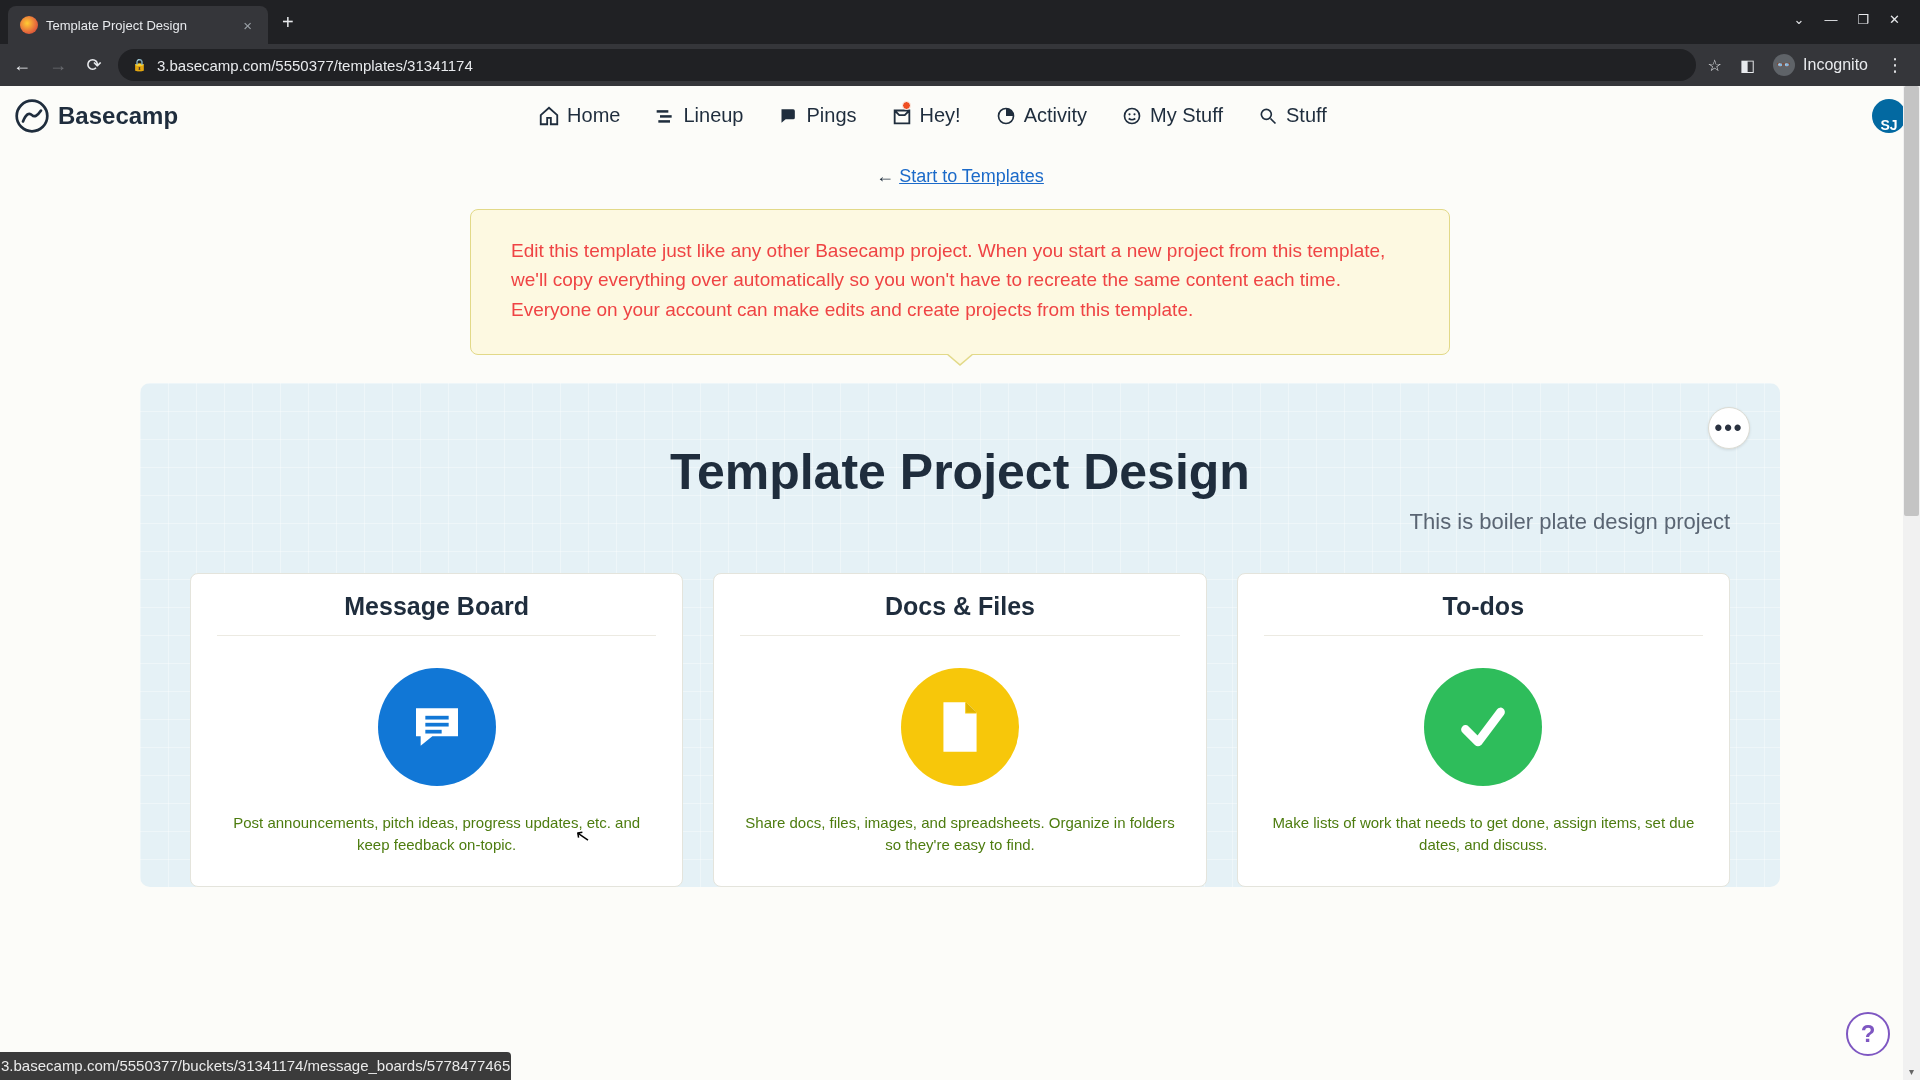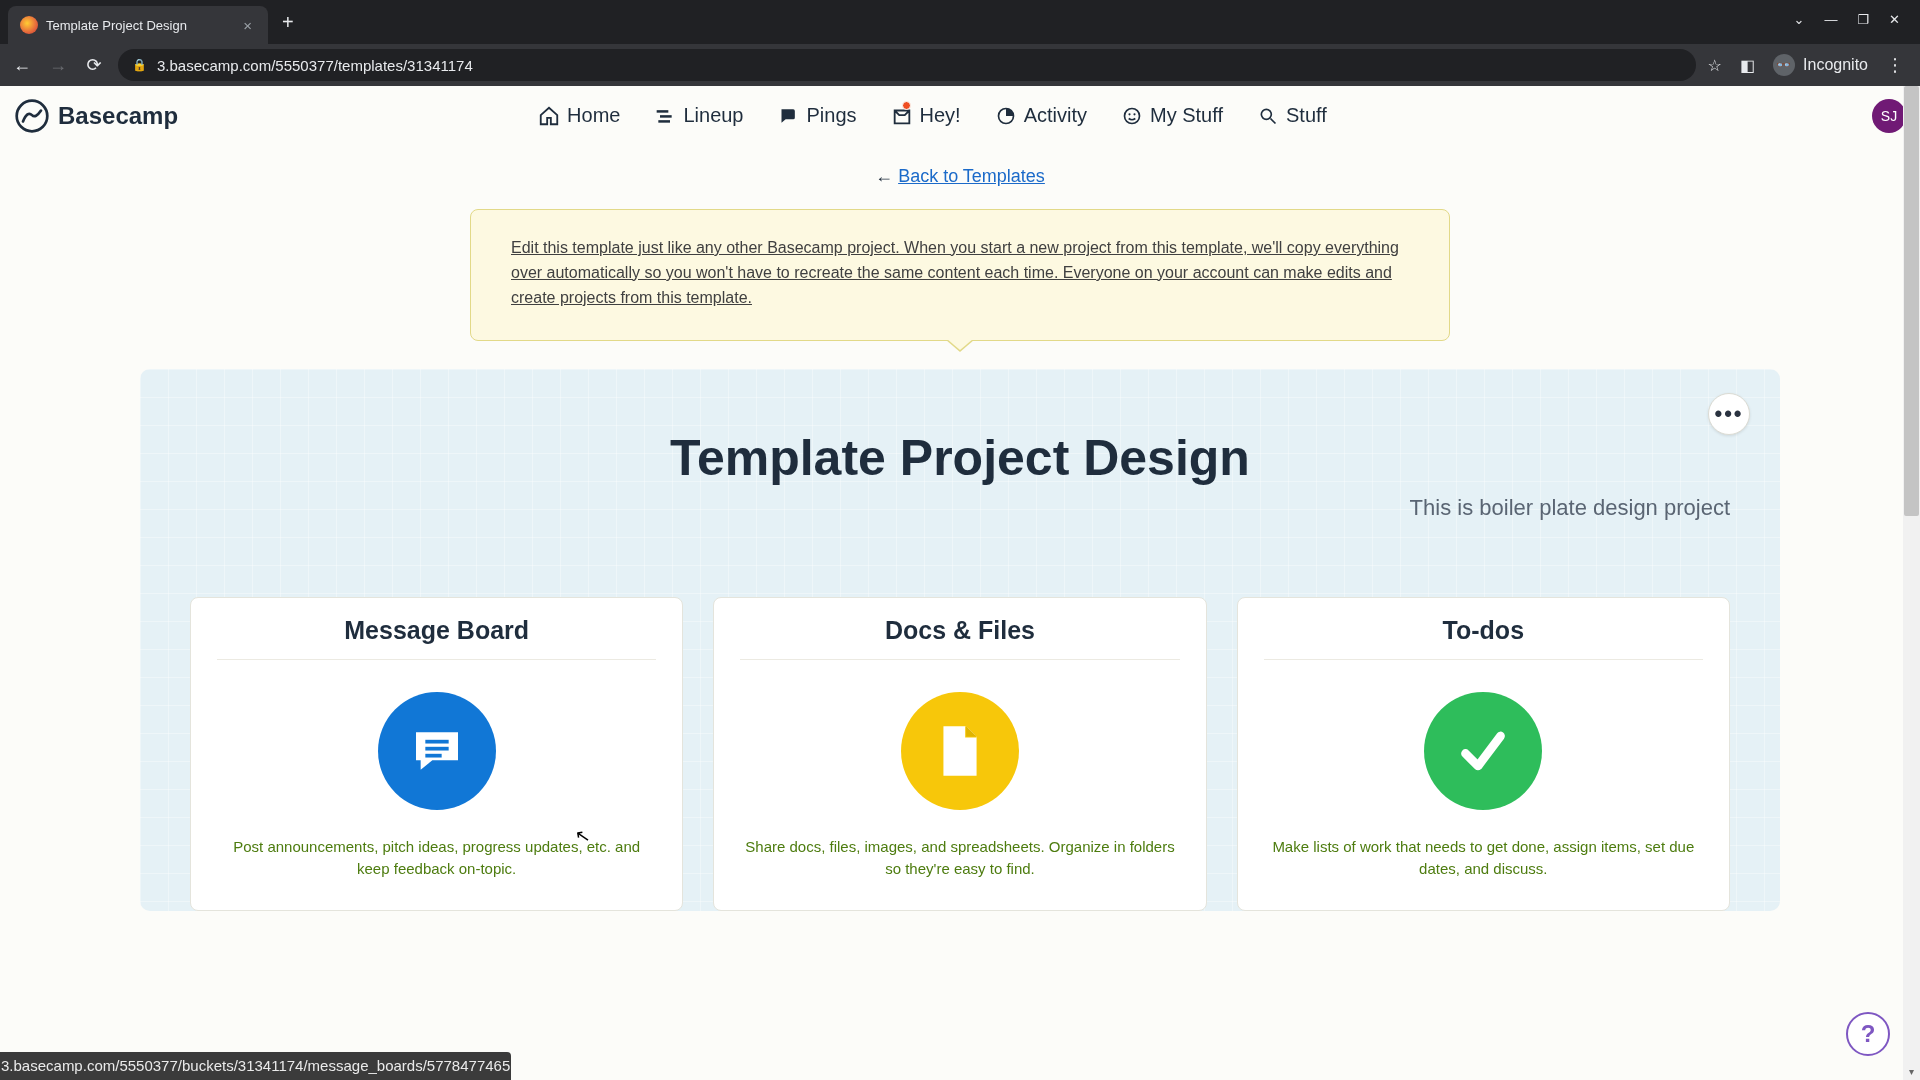--- a/index.html
+++ b/index.html
@@ -29,40 +29,40 @@
   .page { position: absolute; top: 86px; left: 0; right: 0; bottom: 0; background: #fcfcf9; overflow: hidden; }
 
   
   .bc-nav { height: 60px; display: flex; align-items: center; padding: 4px 14px; border-bottom: 1px solid rgba(0,0,0,0); }
   .bc-logo { display: flex; align-items: center; gap: 8px; font-weight: 700; font-size: 24px; color: #1f2d3d; }
   .bc-logo-icon { width: 36px; height: 36px; }
   .nav-items { display: flex; gap: 34px; margin-left: 360px; }
   .nav-item { display: flex; align-items: center; gap: 7px; font-weight: 400; font-size: 20px; color: #1f2d3d; cursor: pointer; position: relative; }
   .nav-icon { width: 22px; height: 22px; display: inline-flex; align-items: center; justify-content: center; }
   .notif-dot { position: absolute; top: -4px; left: 11px; width: 9px; height: 9px; border-radius: 50%; background: #ef4e22; border: 1.5px solid #fcfcf9; }
-  .avatar { width: 34px; height: 34px; border-radius: 50%; background: #701a75; color: #fff; display: flex; align-items: center; justify-content: center; font-weight: 400; font-size: 14px; margin-left: auto; cursor: pointer; }
+  .avatar { width: 34px; height: 34px; border-radius: 50%; background: #0369a1; color: #fff; display: flex; align-items: flex-end; justify-content: center; font-weight: 700; font-size: 14px; margin-left: auto; cursor: pointer; }
 
   
   .content { padding-top: 20px; }
   .back-link { text-align: center; font-size: 18px; color: #1f2d3d; }
   .back-link a { color: #1b6ac9; text-decoration: underline; cursor: pointer; }
 
   .notice-box { width: 980px; margin: 22px auto 0; background: #fdf9e1; border: 1px solid #e2d988; border-radius: 8px; padding: 26px 40px 30px; position: relative; }
-  .notice-text { font-size: 16px; line-height: 1.55; color: #404040; text-decoration: underline; }
+  .notice-text { font-size: 19px; line-height: 1.55; color: #ef4444; }
   .notice-btn { display: block; margin: 20px auto 0; background: #fff; border: 1px solid #d6d6cd; border-radius: 22px; padding: 8px 24px; font-size: 17px; color: #283445; cursor: pointer; box-shadow: 0 1px 2px rgba(0,0,0,0.06); }
   .notice-arrow { position: absolute; bottom: -12px; left: 50%; transform: translateX(-50%); width: 0; height: 0; border-left: 14px solid transparent; border-right: 14px solid transparent; border-top: 12px solid #e2d988; }
   .notice-arrow::after { content: ''; position: absolute; top: -13px; left: -13px; width: 0; height: 0; border-left: 13px solid transparent; border-right: 13px solid transparent; border-top: 11px solid #fdf9e1; }
 
   .template-panel { width: 1640px; margin: 28px auto 0; background: #e5f1f6; border-radius: 10px; padding: 40px 50px 0; position: relative; background-image: linear-gradient(rgba(255,255,255,0.35) 1px, transparent 1px), linear-gradient(90deg, rgba(255,255,255,0.35) 1px, transparent 1px); background-size: 28px 28px; }
   .more-btn { position: absolute; top: 24px; right: 30px; width: 42px; height: 42px; border-radius: 50%; background: #fff; border: 1px solid #dcdcd4; display: flex; align-items: center; justify-content: center; font-size: 22px; font-weight: 800; letter-spacing: 2px; cursor: pointer; box-shadow: 0 1px 3px rgba(0,0,0,0.1); color: #2a3240; }
   .template-title { text-align: center; font-size: 50px; font-weight: 800; color: #1f2d3d; margin-top: 20px; }
   .template-sub { text-align: right; font-size: 22px; color: #5a6573; margin-top: 8px; }
 
   .cards { display: flex; gap: 30px; margin-top: 38px; justify-content: center; }
-  .card { background: #fff; border: 1px solid #e4e4dc; border-radius: 8px; width: 498px; padding: 18px 26px 30px; text-align: center; cursor: pointer; margin-top: 38px; }
+  .card { background: #fff; border: 1px solid #e4e4dc; border-radius: 8px; width: 498px; padding: 18px 26px 30px; text-align: center; cursor: pointer; }
   .card-title { font-size: 25px; font-weight: 700; color: #1f2d3d; padding-bottom: 14px; border-bottom: 1px solid #eceae2; }
   .card-icon { width: 118px; height: 118px; border-radius: 50%; margin: 32px auto 26px; display: flex; align-items: center; justify-content: center; }
   .card-icon.blue { background: #1177d6; }
   .card-icon.green { background: #2ebd5b; }
   .card-icon.yellow { background: #f7c70a; }
   .card-desc { font-size: 15px; color: #4d7c0f; line-height: 1.45; }
 
   
   .status-link { position: absolute; left: 0; bottom: 0; background: #3b3b3b; color: #eaeaea; font-size: 15px; padding: 5px 1px 6px; border-top-right-radius: 4px; }
 
@@ -198,21 +198,21 @@
         <span>Stuff</span>
       </div>
     </div>
     <div class="avatar">
         <span>SJ</span>
       </div>
   </div>
 
   <div class="content">
     <div class="back-link">
-      <span>← </span><a>Back to Templates</a>
+      <span>← </span><a>Start to Templates</a>
     </div>
 
     <div class="notice-box">
       <div class="notice-text">Edit this template just like any other Basecamp project. When you start a new project from this template, we'll copy everything over automatically so you won't have to recreate the same content each time. Everyone on your account can make edits and create projects from this template.</div>
       <div class="notice-arrow"></div>
     </div>
 
     <div class="template-panel">
       <div class="more-btn">•••</div>
       <div class="template-title">Template Project Design</div>

